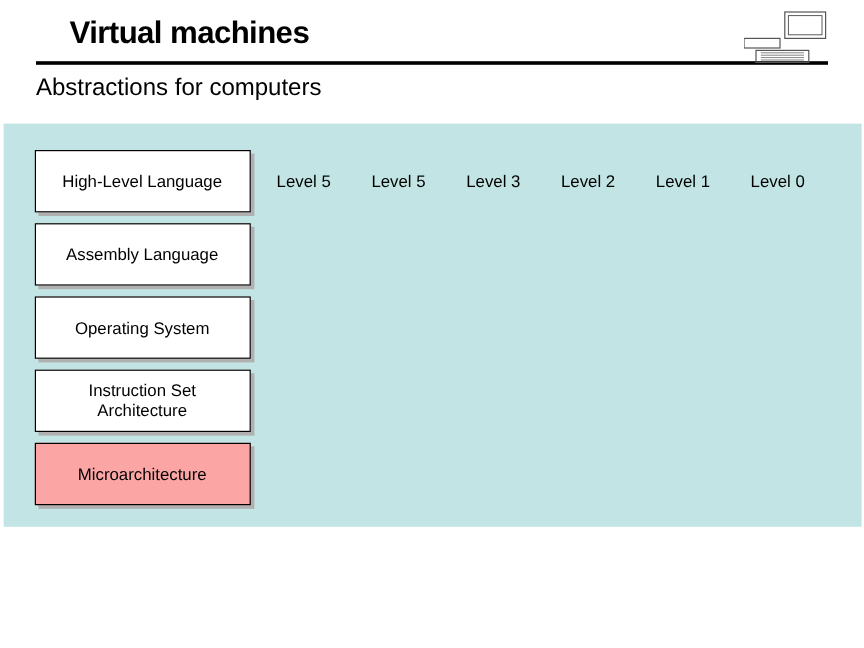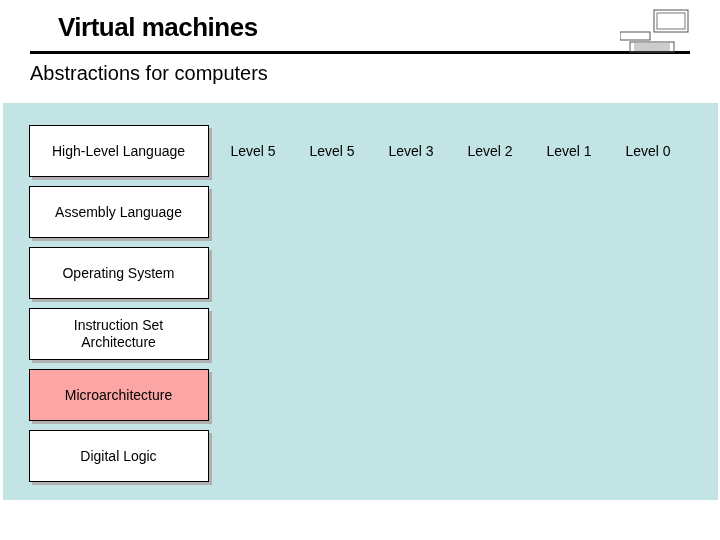--- a/index.html
+++ b/index.html
@@ -115,21 +115,20 @@
 <div class="subtitle">Abstractions for computers</div>
 
 <div class="diagram-wrap">
   <div class="diagram-panel">
     <div class="stack">
       <div class="stack-box">High-Level Language</div>
       <div class="stack-box">Assembly Language</div>
       <div class="stack-box">Operating System</div>
       <div class="stack-box">Instruction Set Architecture</div>
       <div class="stack-box highlight">Microarchitecture</div>
-      <div class="stack-box">Digital Logic</div>
     </div>
     <div class="levels">
       <div class="level-label">Level 5</div>
       <div class="level-label">Level 5</div>
       <div class="level-label">Level 3</div>
       <div class="level-label">Level 2</div>
       <div class="level-label">Level 1</div>
       <div class="level-label">Level 0</div>
     </div>
   </div>

